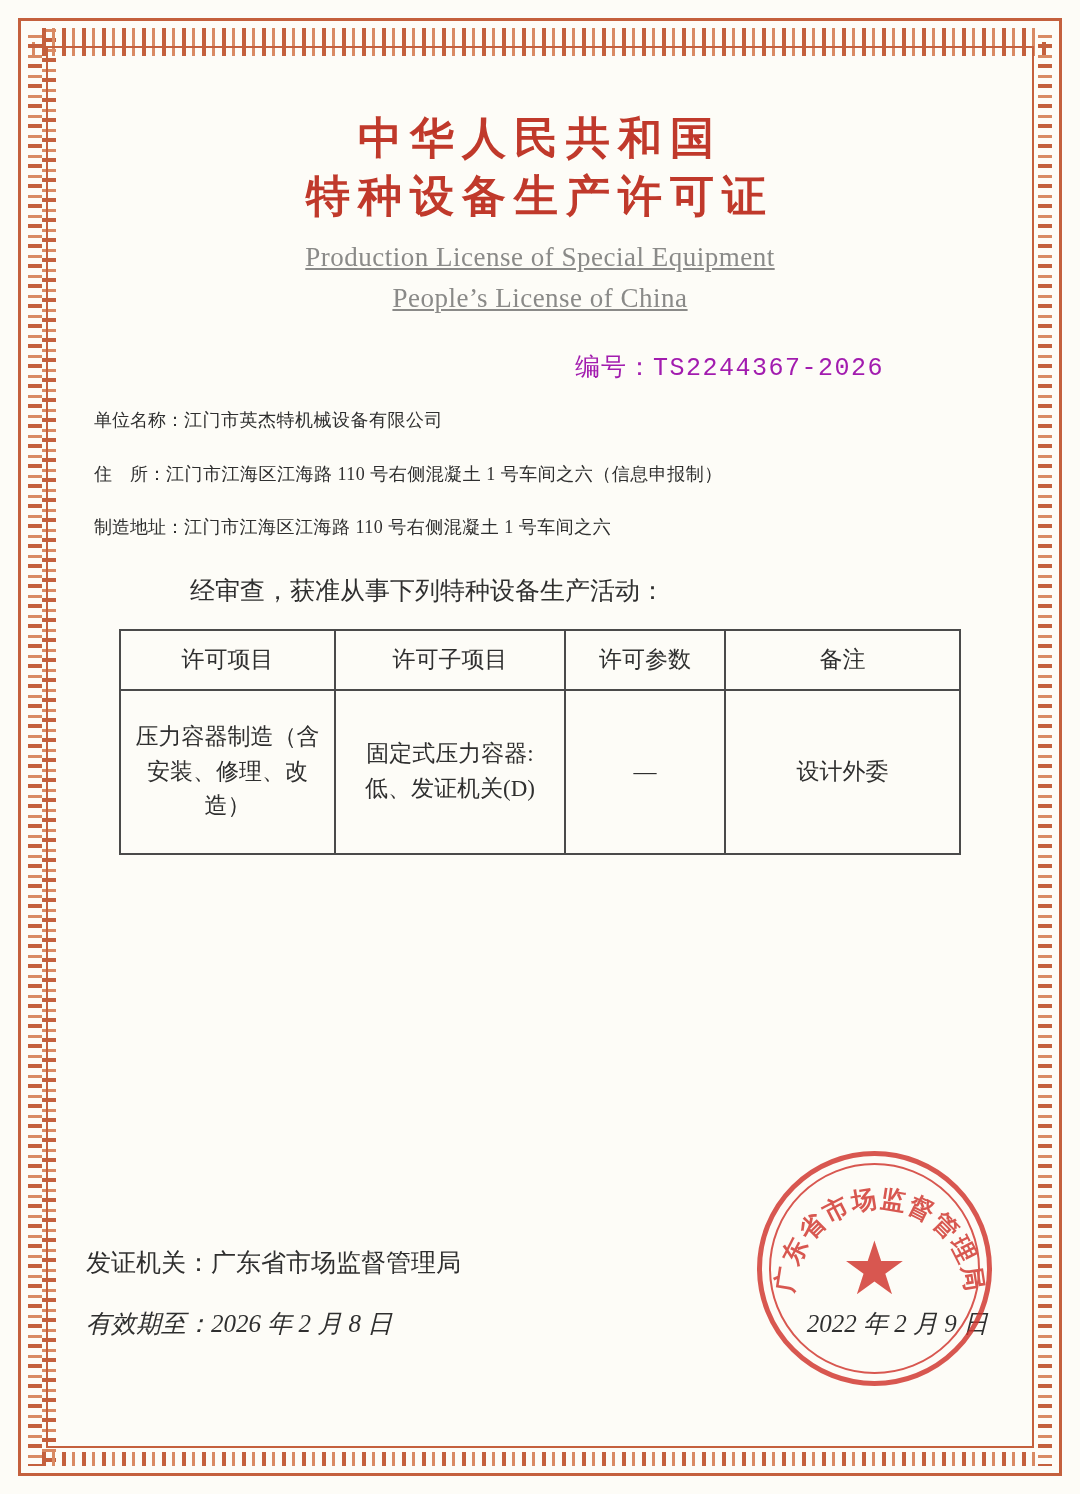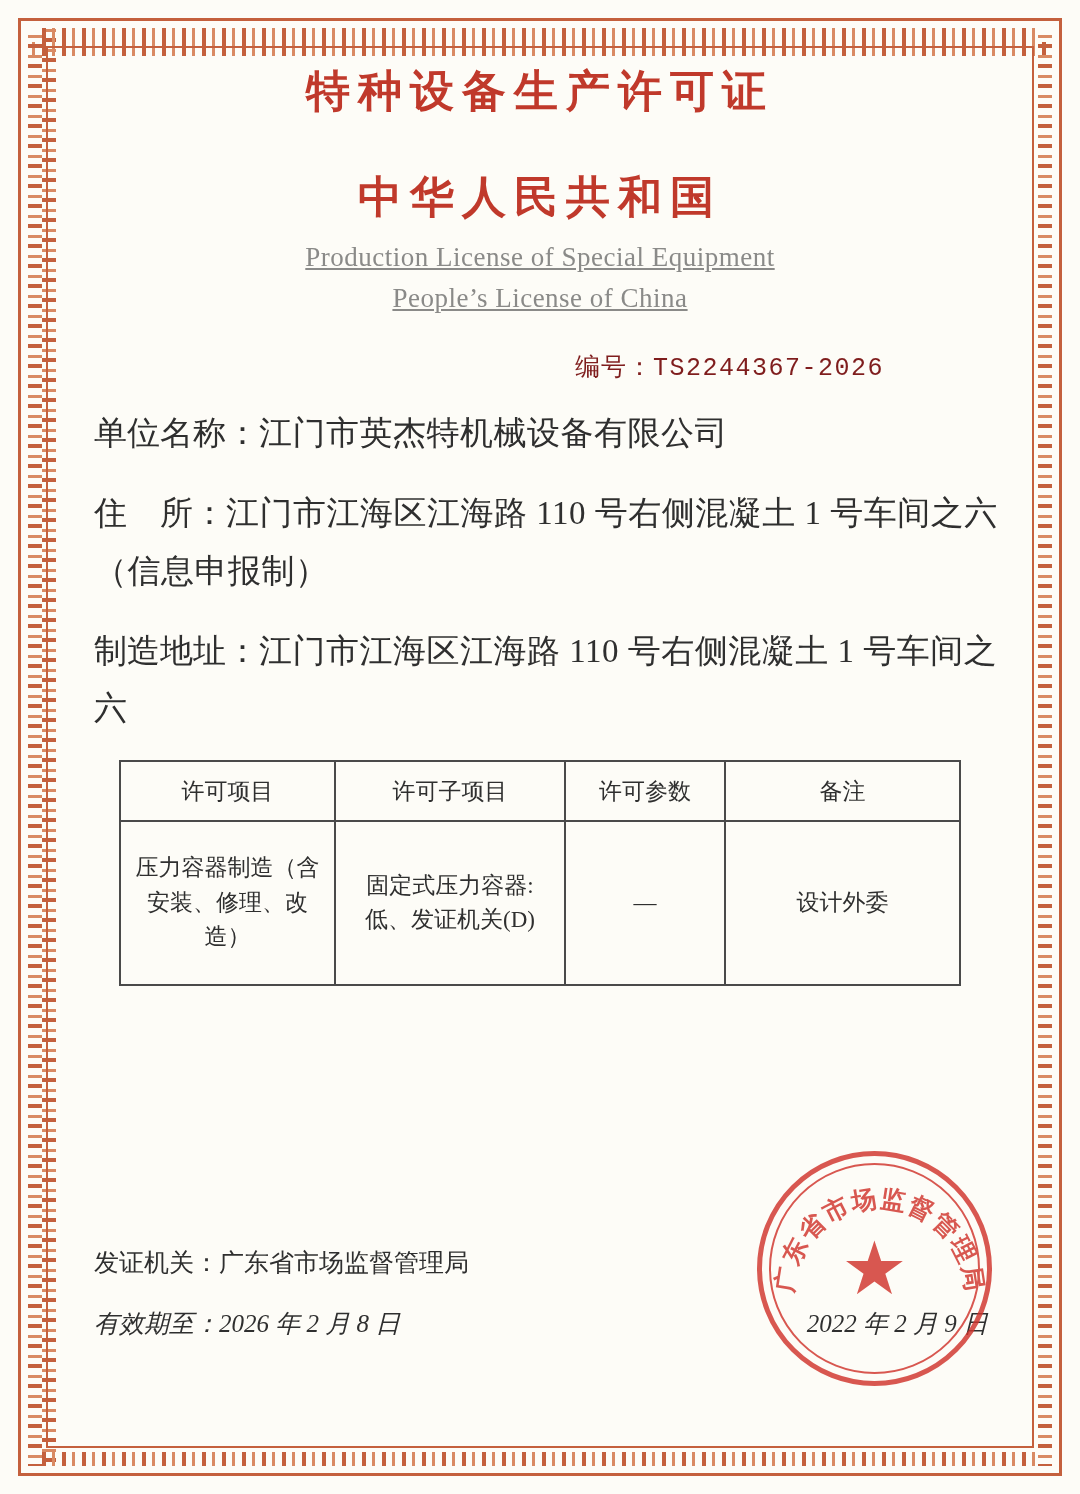--- a/index.html
+++ b/index.html
@@ -128,31 +128,31 @@
     line-height: 1.55;
     text-decoration: underline;
   }
   .title-en.l1 { margin-top: 10px; }
 
   .serial-row {
     margin-top: 30px;
     text-align: right;
     padding-right: 134px;
     font-size: 25px;
-    color: #7f1d1d;
+    color: #a21caf;
     letter-spacing: 1px;
   }
   .serial-row .num {
     font-family: "Liberation Mono", monospace;
     letter-spacing: 1.5px;
   }
 
   .field {
     margin-top: 22px;
-    font-size: 33px;
+    font-size: 18px;
     color: #2f2f2f;
     line-height: 1.75;
     padding-left: 32px;
     padding-right: 20px;
   }
   .field .label {
     white-space: pre;
   }
   .field .value {
     letter-spacing: 0.5px;
@@ -194,21 +194,21 @@
   table.license col.c3 { width: 160px; }
   table.license col.c4 { width: 235px; }
   td.cell-left-text {
     text-align: left;
     padding-left: 18px;
   }
 
   
   .footer {
     position: absolute;
-    left: 32px;
+    left: 24px;
     right: 20px;
     bottom: 92px;
     margin-top: 16px;
   }
   .footer .issuer {
     font-size: 25px;
     color: #2f2f2f;
     margin-bottom: 28px;
   }
   .footer .validrow {
@@ -271,41 +271,42 @@
 <div class="page">
 
   <div class="border-outer"></div>
   <div class="border-mid"></div>
   <div class="border-side left"></div>
   <div class="border-side right"></div>
   <div class="border-inner"></div>
 
   <div class="content">
 
+    <div class="title-cn line1">中华人民共和国</div>
     <div class="title-cn line2">特种设备生产许可证</div>
-    <div class="title-cn line1">中华人民共和国</div>
     <div class="title-en l1">Production License of Special Equipment</div>
     <div class="title-en l2">People’s License of China</div>
 
     <div class="serial-row">
       <span>编号：</span><span class="num">TS2244367-2026</span>
     </div>
 
     <div class="field">
       <span class="label">单位名称：</span><span class="value">江门市英杰特机械设备有限公司</span>
     </div>
 
     <div class="field">
       <span class="label">住    所：</span><span class="value">江门市江海区江海路 110 号右侧混凝土 1 号车间之六（信息申报制）</span>
     </div>
 
     <div class="field">
       <span class="label">制造地址：</span><span class="value">江门市江海区江海路 110 号右侧混凝土 1 号车间之六</span>
     </div>
 
+    <div class="statement">经审查，获准从事下列特种设备生产活动：</div>
 
     <table class="license">
       <colgroup>
         <col class="c1">
           <col class="c2">
           <col class="c3">
           <col class="c4">
       </colgroup>
       <thead>
         <tr>

